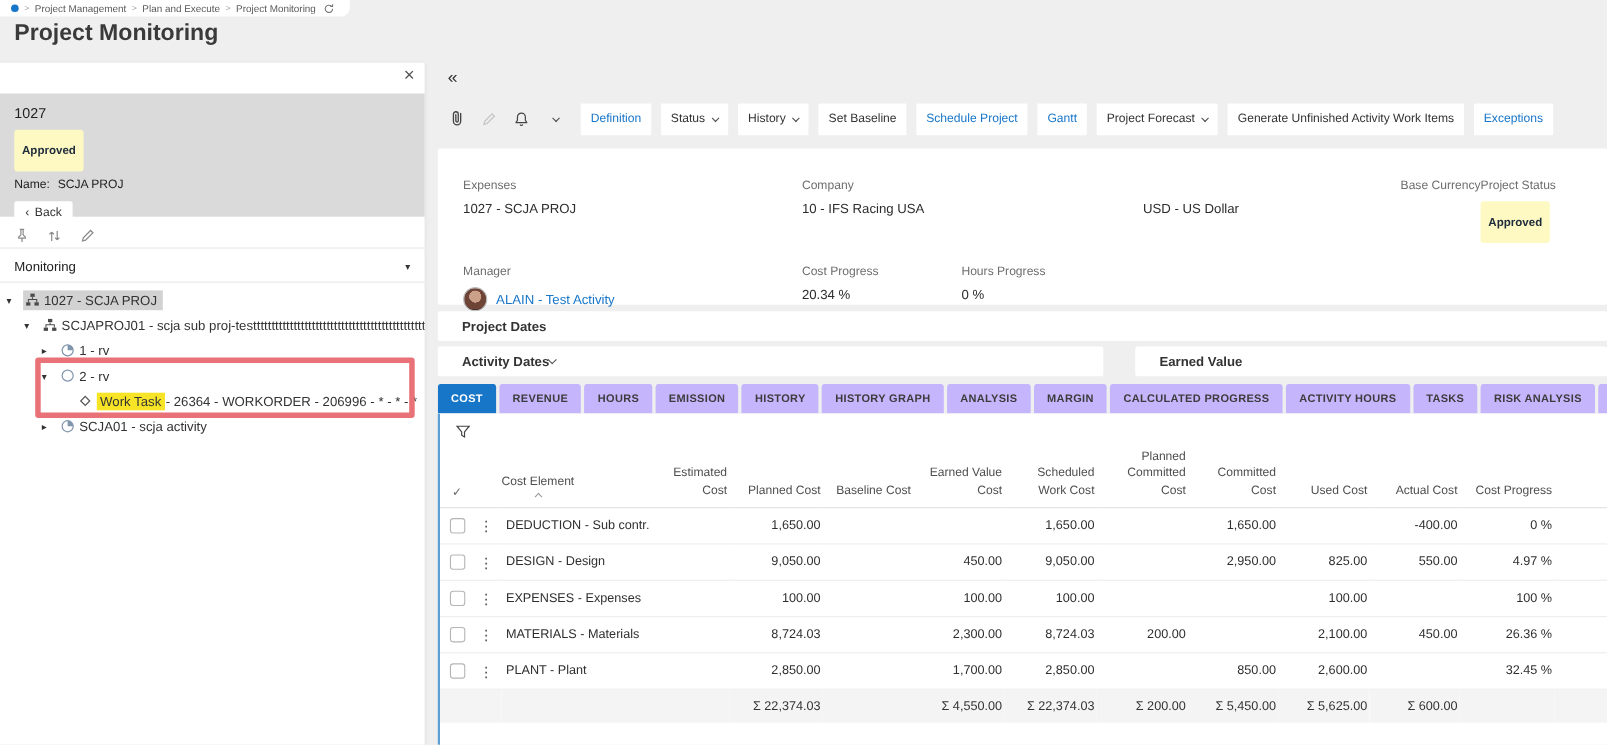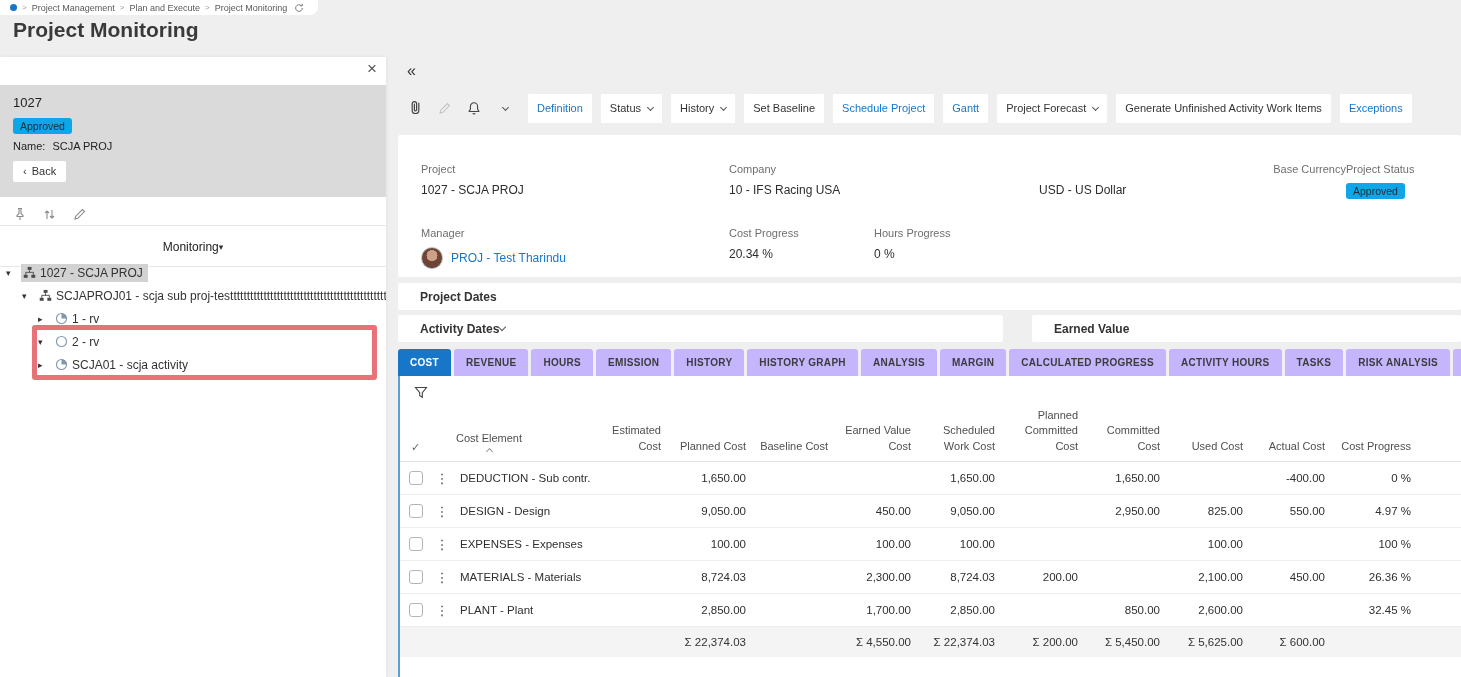--- a/index.html
+++ b/index.html
@@ -13,27 +13,27 @@
   .bc-item{white-space:nowrap;}
   .bc-refresh{display:inline-flex;margin-left:2px;}
 
   .page-title{position:absolute;left:13px;top:18px;font-size:21px;font-weight:bold;color:#3a3a3a;}
 
   
   .left-panel{position:absolute;left:0;top:57px;width:386px;height:620px;background:#fff;box-shadow:0 0 4px rgba(0,0,0,.07);}
   .lp-close{position:absolute;top:3px;right:9px;font-size:17px;color:#555;background:none;border:none;line-height:1;cursor:default;font-family:inherit;}
   .lp-card{position:absolute;top:28px;left:0;right:0;height:112px;background:#dadada;padding:10px 13px;}
   .lp-id{font-size:13px;color:#222;}
-  .badge{display:inline-block;background:#0ea5e9;color:#1d2b3a;font-size:10.5px;font-weight:normal;padding:2px 7px;border-radius:3px;}
+  .badge{display:inline-block;background:#fef9c3;color:#1d2b3a;font-size:10.5px;font-weight:bold;padding:13px 7px;border-radius:3px;}
   .lp-card .badge{margin-top:8px;}
   .lp-name{font-size:11px;color:#222;margin-top:6px;}
   .lp-name .nlabel{margin-right:7px;}
   .back-btn{margin-top:9px;background:#fff;border:none;padding:4px 10px 5px;font-size:11px;color:#333;border-radius:2px;display:inline-flex;align-items:center;gap:5px;font-family:inherit;}
   .lp-tools{position:absolute;top:146px;left:0;right:0;height:23px;display:flex;gap:17px;padding-left:14px;align-items:center;border-bottom:1px solid #e8e8e8;}
-  .lp-select{position:absolute;top:170px;left:0;right:0;height:40px;display:flex;align-items:center;justify-content:center;border-bottom:1px solid #e8e8e8;padding:0 13px;font-size:12px;color:#222;}
+  .lp-select{position:absolute;top:170px;left:0;right:0;height:30px;display:flex;align-items:center;justify-content:space-between;border-bottom:1px solid #e8e8e8;padding:0 13px;font-size:12px;color:#222;}
   .lp-select .sel-caret{font-size:9px;color:#333;}
   .tree{position:absolute;top:204px;left:0;right:0;}
   .tree-row{height:23px;display:flex;align-items:center;font-size:12px;color:#333;white-space:nowrap;overflow:hidden;}
   .caret{width:15px;font-size:9px;color:#333;flex:none;text-align:left;}
   .tree-icon{width:17px;flex:none;display:inline-flex;align-items:center;}
   .tree-label{display:inline-flex;align-items:center;padding:2px 5px 2px 2px;}
   .tree-label.selected{background:#d2d2d2;}
   .hl{background:#f8e427;padding:1px 3px;margin-right:1px;}
   .annotation-box{position:absolute;left:32px;top:268px;width:345px;height:55px;border:5px solid #e97178;border-radius:3px;pointer-events:none;}
 
@@ -188,20 +188,32 @@
         <span class="caret">▾</span>
         <span class="tree-label">
           <span class="tree-icon">
             <svg width="13" height="13" viewBox="0 0 14 14">
               <circle cx="7" cy="7" r="5.4" fill="none" stroke="#8096ad" stroke-width="1.2"></circle>
             </svg>
           </span>
           <span>2 - rv</span>
         </span>
       </div>
+      <div class="tree-row" style="padding-left: 54px;">
+        <span class="caret"></span>
+        <span class="tree-label">
+          <span class="tree-icon">
+            <svg width="13" height="13" viewBox="0 0 14 14">
+              <rect x="3.9" y="3.9" width="6.2" height="6.2" fill="none" stroke="#555" stroke-width="1.2" transform="rotate(45 7 7)"></rect>
+            </svg>
+          </span>
+          <span class="hl">Work Task</span>
+          <span> - 26364 - WORKORDER - 206996 - * - * - *</span>
+        </span>
+      </div>
       <div class="tree-row" style="padding-left: 38px;">
         <span class="caret">▸</span>
         <span class="tree-label">
           <span class="tree-icon">
             <svg width="13" height="13" viewBox="0 0 14 14">
               <circle cx="7" cy="7" r="5.4" fill="none" stroke="#8096ad" stroke-width="1.2"></circle>
               <path d="M7 7V1.6A5.4 5.4 0 0 1 12.4 7H7z" fill="#8096ad"></path>
             </svg>
           </span>
           <span>SCJA01 - scja activity</span>
@@ -262,42 +274,42 @@
           <span>Generate Unfinished Activity Work Items</span>
         </button>
         <button class="tbtn accent">
           <span>Exceptions</span>
         </button>
       </span>
   </div>
 
   <div class="info-card">
     <div class="field gc1">
-      <div class="flabel">Project</div>
+      <div class="flabel">Expenses</div>
       <div class="fvalue">1027 - SCJA PROJ</div>
     </div>
     <div class="field gc2">
       <div class="flabel">Company</div>
       <div class="fvalue link">10 - IFS Racing USA</div>
     </div>
     <div class="field gc4">
       <div class="flabel">Base Currency</div>
       <div class="fvalue link">USD - US Dollar</div>
     </div>
     <div class="field gc5">
       <div class="flabel">Project Status</div>
       <div class="fvalue">
           <span class="badge">Approved</span>
         </div>
     </div>
     <div class="field gc1">
       <div class="flabel">Manager</div>
       <div class="fvalue">
         <span class="avatar"></span>
-        <span class="link">PROJ - Test Tharindu</span>
+        <span class="link">ALAIN - Test Activity</span>
       </div>
     </div>
     <div class="field gc2s">
       <div class="flabel">Cost Progress</div>
       <div class="fvalue">20.34 %</div>
     </div>
     <div class="field gc3">
       <div class="flabel">Hours Progress</div>
       <div class="fvalue">0 %</div>
     </div>

